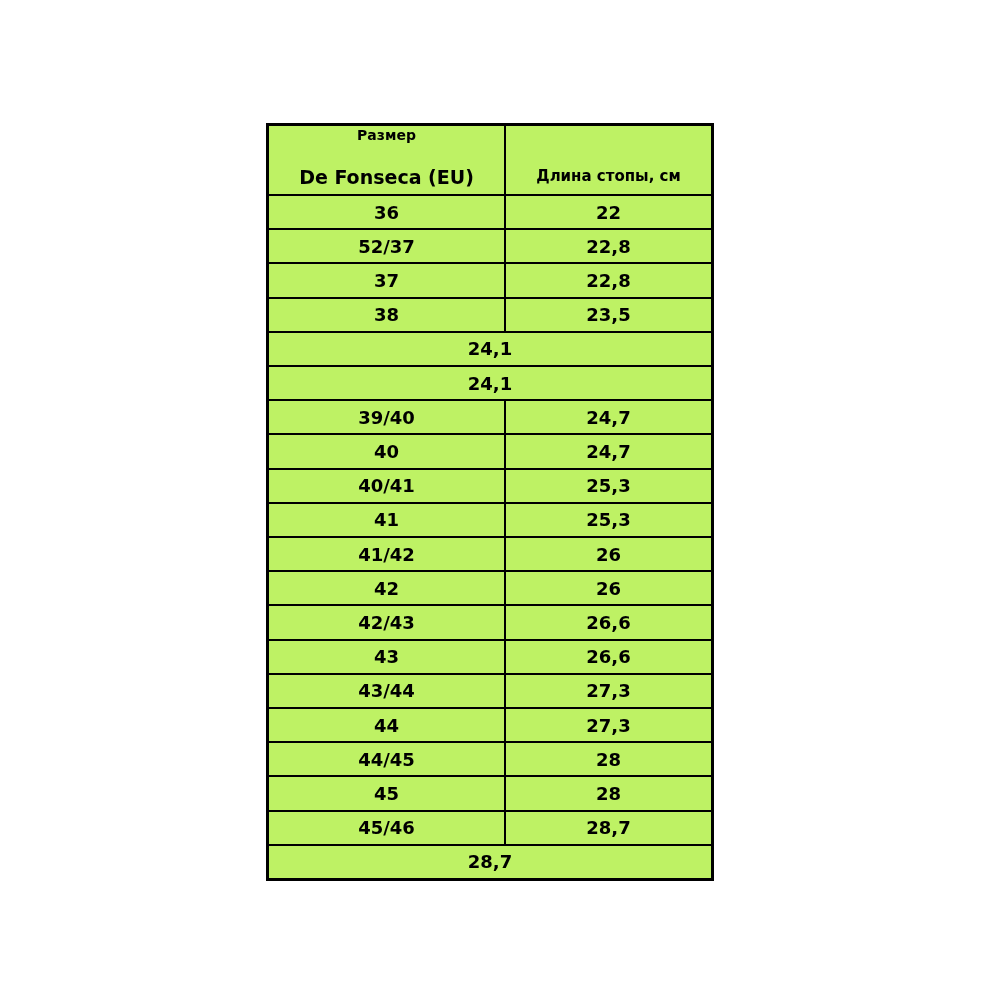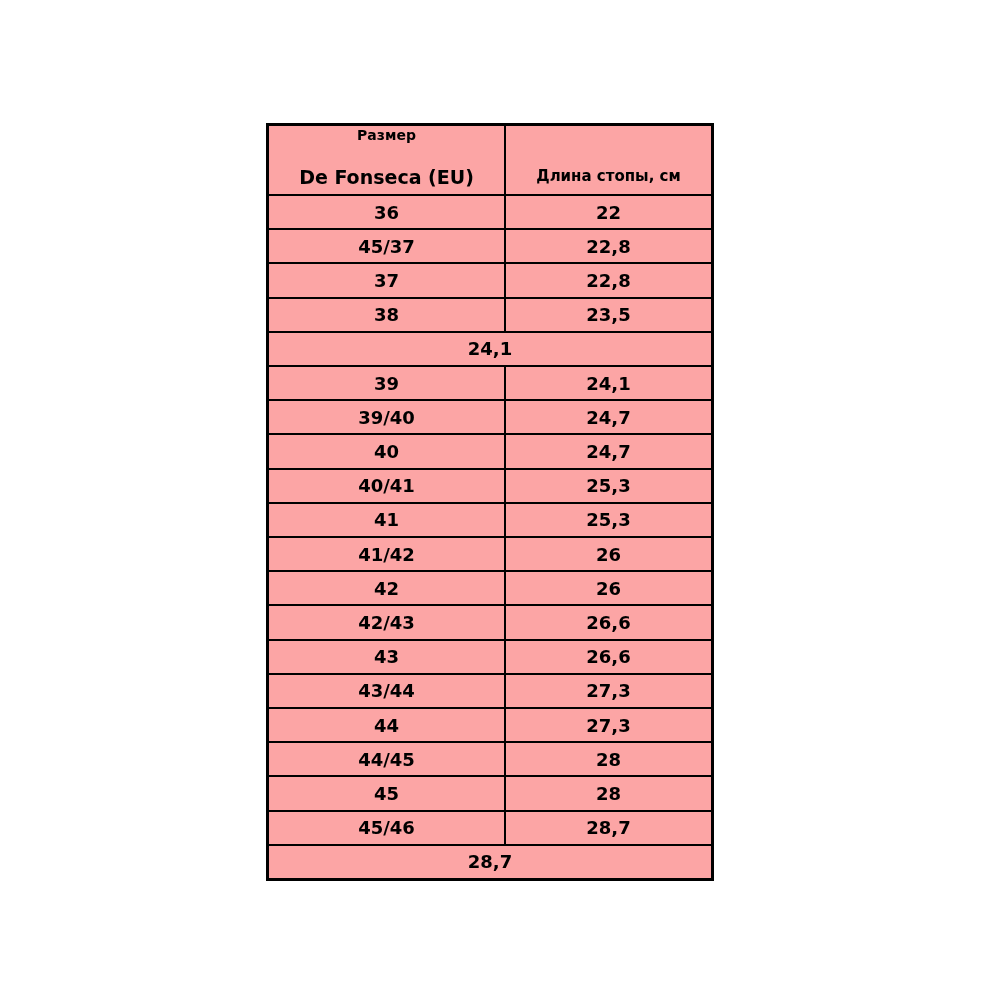--- a/index.html
+++ b/index.html
@@ -11,21 +11,21 @@
     font-family: "DejaVu Sans", "Liberation Sans", sans-serif;
   }
   .size-table {
     position: absolute;
     left: 266px;
     top: 123px;
     width: 448px;
     height: 758px;
     box-sizing: border-box;
     border: 3px solid #000000;
-    background: #fca5a5;
+    background: #bef264;
     display: flex;
     flex-direction: column;
     color: #000000;
   }
   .header-row {
     display: flex;
     flex: 0 0 62px;
     box-sizing: border-box;
     border-bottom: 2px solid #000000;
   }
@@ -99,40 +99,39 @@
       <span>Длина стопы, см</span>
     </div>
   </div>
   <div id="rows-container">
   <div class="data-row">
     <div class="data-cell col1">36</div>
     <div class="data-cell col2">22</div>
   </div>
 
   <div class="data-row">
-    <div class="data-cell col1">45/37</div>
+    <div class="data-cell col1">52/37</div>
     <div class="data-cell col2">22,8</div>
   </div>
 
   <div class="data-row">
     <div class="data-cell col1">37</div>
     <div class="data-cell col2">22,8</div>
   </div>
 
   <div class="data-row">
     <div class="data-cell col1">38</div>
     <div class="data-cell col2">23,5</div>
   </div>
 
   <div class="data-row">
     <div class="data-cell col2">24,1</div>
   </div>
 
   <div class="data-row">
-    <div class="data-cell col1">39</div>
     <div class="data-cell col2">24,1</div>
   </div>
 
   <div class="data-row">
     <div class="data-cell col1">39/40</div>
     <div class="data-cell col2">24,7</div>
   </div>
 
   <div class="data-row">
     <div class="data-cell col1">40</div>

